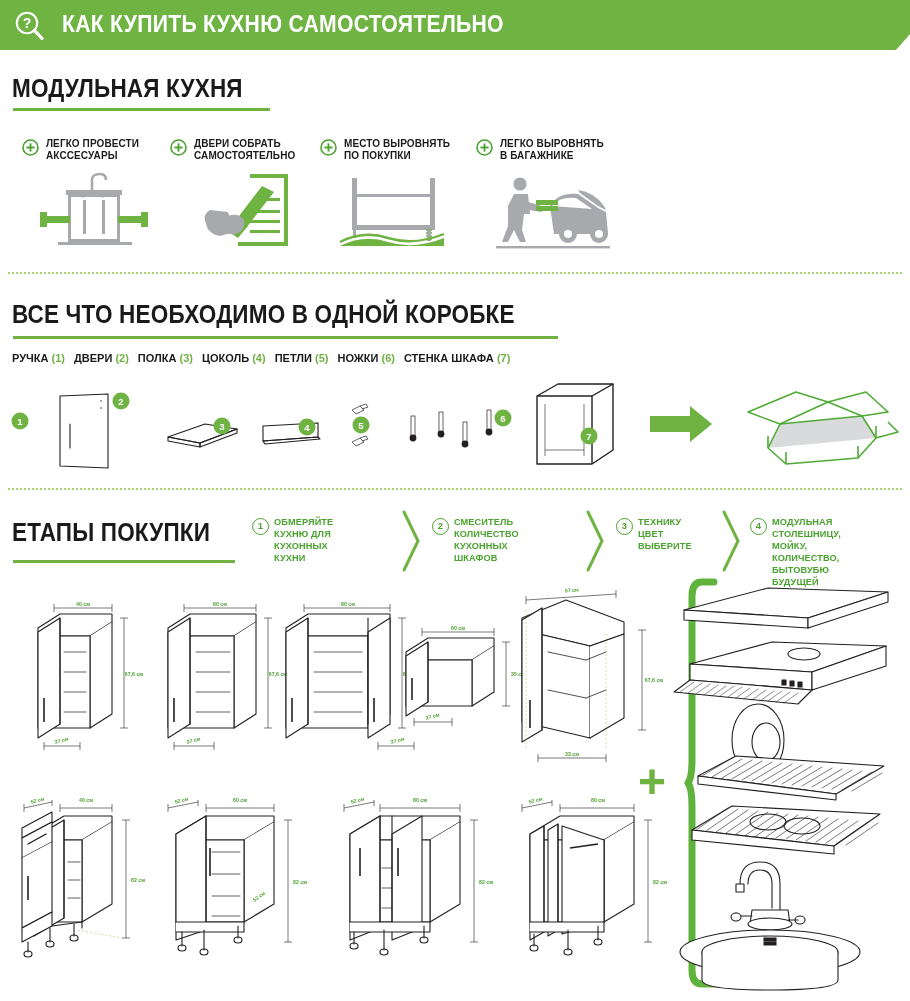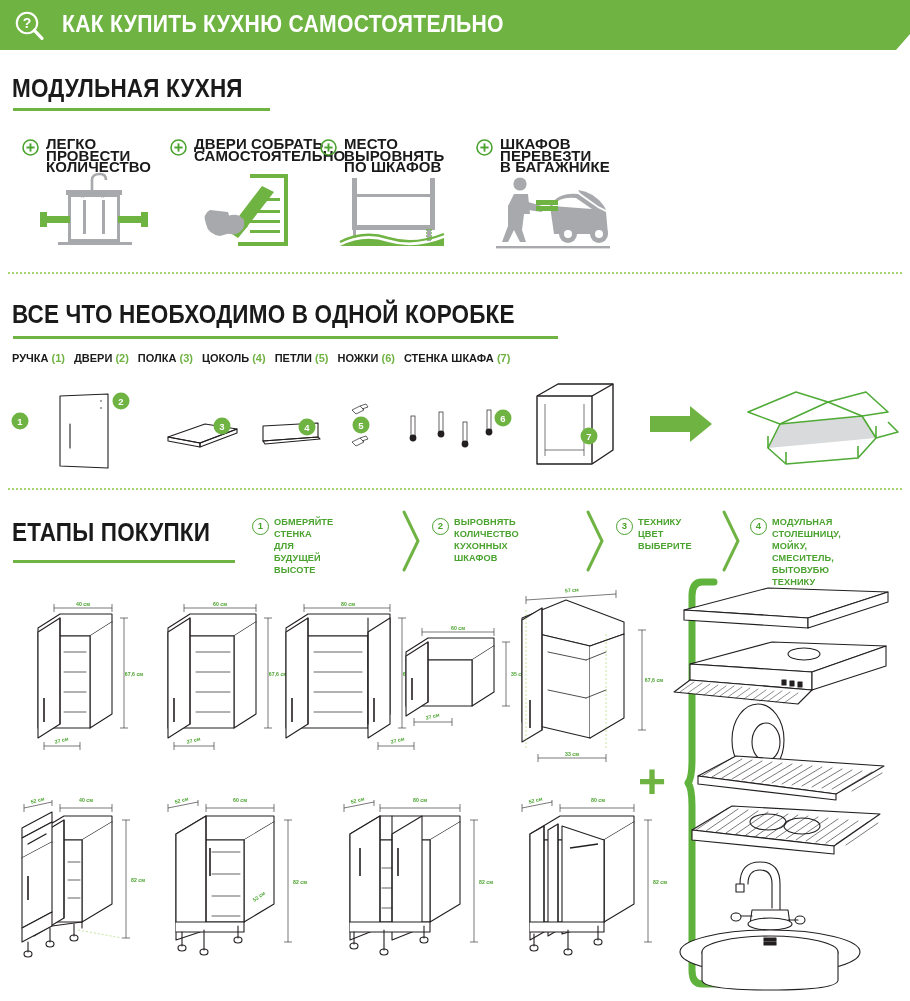--- a/index.html
+++ b/index.html
@@ -27,21 +27,21 @@
     transform:scaleX(.9);transform-origin:left center;}
   .sec-rule{position:absolute;height:3px;background:#6fb342;}
 
   .divider{position:absolute;left:8px;width:894px;height:0;
     border-top:2px dotted #8cc63f;opacity:.75;}
 
   
   .feature{position:absolute;top:138px;width:150px;}
   .feat-badge{position:absolute;left:0;top:1px;width:17px;height:17px;}
   .feat-label{position:absolute;left:24px;top:0px;
-    font-size:15px;font-weight:bold;color:#1a1a1a;line-height:11.5px;
+    font-size:10px;font-weight:bold;color:#1a1a1a;line-height:11.5px;
     letter-spacing:.1px;}
   .feat-art{position:absolute;top:34px;left:18px;}
 
   
   .parts-legend{position:absolute;left:12px;top:352px;
     font-size:11px;font-weight:bold;color:#1a1a1a;white-space:nowrap;}
   .parts-legend .pl{margin-right:9px;}
   .parts-legend .num{color:#6fb342;}
 
   
@@ -97,21 +97,21 @@
   <div class="feature" style="left:22px;">
     <div class="feat-badge">
       <svg width="17" height="17" viewBox="0 0 17 17">
         <circle cx="8.5" cy="8.5" r="7.5" fill="none" stroke="#4aa32e" stroke-width="1.6"></circle>
         <line x1="8.5" y1="4.4" x2="8.5" y2="12.6" stroke="#4aa32e" stroke-width="1.9"></line>
         <line x1="4.4" y1="8.5" x2="12.6" y2="8.5" stroke="#4aa32e" stroke-width="1.9"></line>
       </svg>
     </div>
     <div class="feat-label">
       <div>ЛЕГКО ПРОВЕСТИ</div>
-      <div>КОЛИЧЕСТВО</div>
+      <div>АКССЕСУАРЫ</div>
     </div>
     <div class="feat-art">
       <svg width="120" height="80" viewBox="0 0 120 80">
         <rect x="28" y="22" width="52" height="48" class="gy"></rect>
         <rect x="31" y="25" width="46" height="42" fill="#ffffff"></rect>
         <rect x="26" y="18" width="56" height="5" class="gy"></rect>
         <path d="M52 18 L52 8 Q52 2 60 2 Q66 2 66 8" fill="none" stroke="#a7a9ac" stroke-width="2.6"></path>
         <rect x="43" y="28" width="3" height="34" class="gy"></rect>
         <rect x="62" y="28" width="3" height="34" class="gy"></rect>
         <g fill="#a7a9ac" font-size="7" font-family="Liberation Sans, sans-serif">
@@ -160,21 +160,21 @@
   <div class="feature" style="left:320px;">
     <div class="feat-badge">
       <svg width="17" height="17" viewBox="0 0 17 17">
         <circle cx="8.5" cy="8.5" r="7.5" fill="none" stroke="#4aa32e" stroke-width="1.6"></circle>
         <line x1="8.5" y1="4.4" x2="8.5" y2="12.6" stroke="#4aa32e" stroke-width="1.9"></line>
         <line x1="4.4" y1="8.5" x2="12.6" y2="8.5" stroke="#4aa32e" stroke-width="1.9"></line>
       </svg>
     </div>
     <div class="feat-label">
       <div>МЕСТО ВЫРОВНЯТЬ</div>
-      <div>ПО ШКАФОВ</div>
+      <div>ПО ПОКУПКИ</div>
     </div>
     <div class="feat-art">
       <svg width="120" height="80" viewBox="0 0 120 80">
         <rect x="14" y="6" width="5" height="52" class="gy"></rect>
         <rect x="92" y="6" width="5" height="52" class="gy"></rect>
         <rect x="14" y="53" width="83" height="5" class="gy"></rect>
         <rect x="14" y="22" width="83" height="3" class="gy"></rect>
         <rect x="15" y="58" width="3" height="8" class="gy"></rect>
         <g stroke="#6fb342" stroke-width="1.6" fill="none">
           <path d="M88 58 l6 0 M88 61 l6 0 M88 64 l6 0 M88 67 l6 0"></path>
@@ -188,21 +188,21 @@
 
   <div class="feature" style="left:476px;">
     <div class="feat-badge">
       <svg width="17" height="17" viewBox="0 0 17 17">
         <circle cx="8.5" cy="8.5" r="7.5" fill="none" stroke="#4aa32e" stroke-width="1.6"></circle>
         <line x1="8.5" y1="4.4" x2="8.5" y2="12.6" stroke="#4aa32e" stroke-width="1.9"></line>
         <line x1="4.4" y1="8.5" x2="12.6" y2="8.5" stroke="#4aa32e" stroke-width="1.9"></line>
       </svg>
     </div>
     <div class="feat-label">
-      <div>ШКАФОВ ПЕРЕВЕЗТИ</div>
+      <div>ЛЕГКО ВЫРОВНЯТЬ</div>
       <div>В БАГАЖНИКЕ</div>
     </div>
     <div class="feat-art">
       <svg width="120" height="80" viewBox="0 0 120 80">
         <path d="M56 34 Q64 20 84 22 L104 36 L112 40 L114 62 L60 62 Z" class="gy"></path>
         <path d="M58 34 Q66 24 82 26 L98 37 Z" fill="#ffffff"></path>
         <path d="M84 18 Q100 20 110 34 L112 38 L104 34 L86 21 Z" class="gy"></path>
         <circle cx="74" cy="62" r="9" class="gy"></circle>
         <circle cx="74" cy="62" r="4" fill="#ffffff"></circle>
         <circle cx="105" cy="62" r="9" class="gy"></circle>
@@ -303,34 +303,34 @@
 
   <div class="divider" style="top:488px;"></div>
 
   <div class="sec-title" style="left:12px;top:518px;">ЕТАПЫ ПОКУПКИ</div>
   <div class="sec-rule" style="left:13px;top:560px;width:222px;"></div>
 
   <div class="steps">
     <div class="step" style="left:0;">
       <div class="step-circle">1</div>
       <div class="step-text">
-        <div>ОБМЕРЯЙТЕ СТЕНКА ДЛЯ</div>
-        <div>БУДУЩЕЙ ВЫСОТЕ</div>
+        <div>ОБМЕРЯЙТЕ КУХНЮ ДЛЯ</div>
+        <div>КУХОННЫХ КУХНИ</div>
       </div>
     </div>
     <div class="chev" style="left:148px;">
       <svg width="22" height="62" viewBox="0 0 22 62">
         <path d="M4 2 L18 31 L4 60" fill="none" stroke="#6fb342" stroke-width="3" stroke-linecap="round"></path>
       </svg>
     </div>
 
     <div class="step" style="left:180px;">
       <div class="step-circle">2</div>
       <div class="step-text">
-        <div>ВЫРОВНЯТЬ КОЛИЧЕСТВО</div>
+        <div>СМЕСИТЕЛЬ КОЛИЧЕСТВО</div>
         <div>КУХОННЫХ ШКАФОВ</div>
       </div>
     </div>
     <div class="chev" style="left:332px;">
       <svg width="22" height="62" viewBox="0 0 22 62">
         <path d="M4 2 L18 31 L4 60" fill="none" stroke="#6fb342" stroke-width="3" stroke-linecap="round"></path>
       </svg>
     </div>
 
     <div class="step" style="left:364px;">
@@ -343,22 +343,22 @@
     <div class="chev" style="left:468px;">
       <svg width="22" height="62" viewBox="0 0 22 62">
         <path d="M4 2 L18 31 L4 60" fill="none" stroke="#6fb342" stroke-width="3" stroke-linecap="round"></path>
       </svg>
     </div>
 
     <div class="step" style="left:498px;">
       <div class="step-circle">4</div>
       <div class="step-text">
         <div>МОДУЛЬНАЯ СТОЛЕШНИЦУ,</div>
-        <div>МОЙКУ, СМЕСИТЕЛЬ,</div>
-        <div>БЫТОВУБЮ ТЕХНИКУ</div>
+        <div>МОЙКУ, КОЛИЧЕСТВО,</div>
+        <div>БЫТОВУБЮ БУДУЩЕЙ</div>
         <div>И АКССЕСУАРЫ</div>
       </div>
     </div>
   </div>
 
   <div class="cab" style="left:8px;top:600px;">
     <svg width="130" height="175" viewBox="0 0 130 175">
       <g class="ln">
         <path d="M30 28 L52 14 L104 14 L104 22 L82 36 L30 36 Z" fill="#fff"></path>
         <path d="M82 36 L82 128 L104 114 L104 22" fill="#fff"></path>

